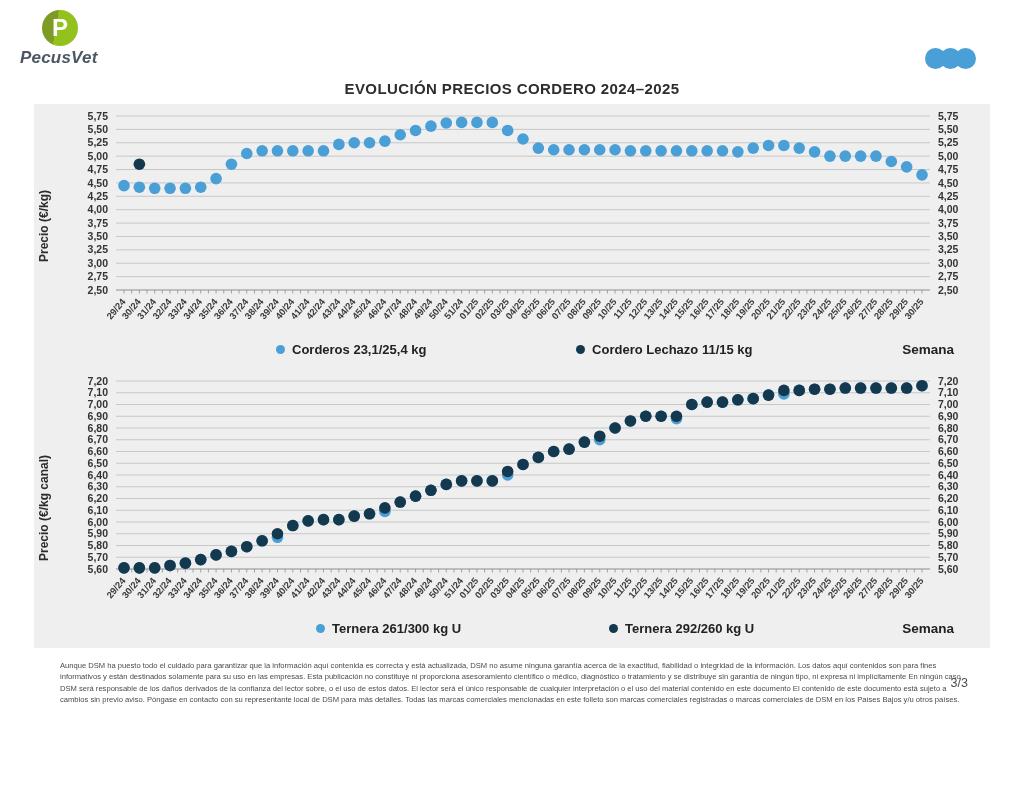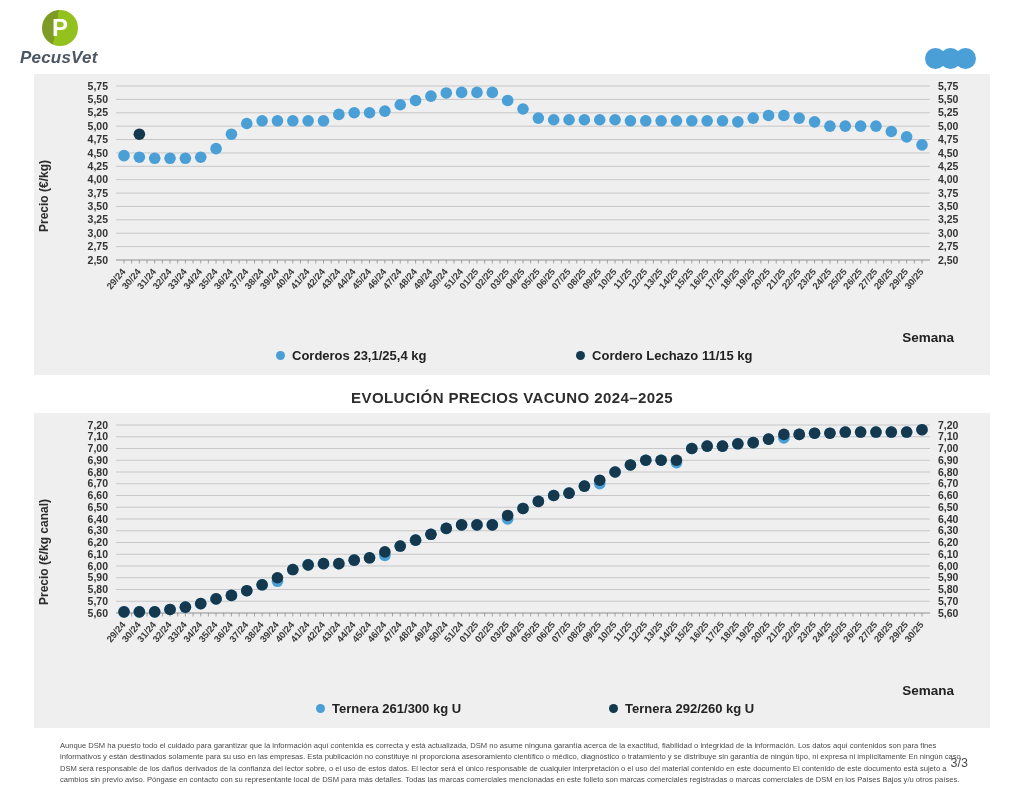--- a/index.html
+++ b/index.html
@@ -20,21 +20,21 @@
   .chart-title{font-size:15px;font-weight:600;letter-spacing:.4px;color:#2d2d2d;text-align:center;margin:6px 0 7px 0;}
   .panel{margin:0 34px;background:#efefef;position:relative;padding:4px 0 2px 24px;}
   .y-title{position:absolute;left:3px;top:86px;writing-mode:vertical-rl;transform:rotate(180deg);
     font-size:12px;font-weight:bold;color:#2b2b2b;white-space:nowrap;}
   svg{display:block;}
   .yt{font-size:10.5px;font-weight:600;fill:#333333;}
   .xt{font-size:9.4px;font-weight:600;fill:#3a3a3a;}
 
   .legend{display:flex;align-items:center;justify-content:space-between;padding:2px 36px 10px 218px;}
   .legend.legend2{padding-left:258px;}
-  .leg-item{display:flex;align-items:center;font-size:13px;font-weight:600;color:#222;margin-top:36px;}
+  .leg-item{display:flex;align-items:center;font-size:13px;font-weight:600;color:#222;}
   .leg-dot{width:9px;height:9px;border-radius:50%;display:inline-block;margin-right:7px;}
   .semana{font-size:13.5px;font-weight:bold;color:#222;text-align:center;}
 
   
   footer{position:relative;margin:12px 40px 0 60px;}
   footer p{margin:0;width:902px;font-size:7.6px;line-height:1.5;color:#4a4a4a;}
   .page-num{position:absolute;right:16px;bottom:16px;font-size:12.5px;color:#4d4d4d;}
 </style>
 </head>
 <body>
@@ -49,20 +49,21 @@
       <div class="logo-text">PecusVet</div>
     </div>
     <div class="hdots">
       <span class="hdot" style="background: rgb(74, 159, 214);"></span>
       <span class="hdot" style="background: rgb(74, 159, 214);"></span>
       <span class="hdot" style="background: rgb(74, 159, 214);"></span>
     </div>
   </header>
 
   <section>
+    <h2 class="chart-title">EVOLUCIÓN PRECIOS CORDERO 2024–2025</h2>
     <div class="panel">
       <div class="y-title">Precio (€/kg)</div>
       <svg id="plot0" width="930" height="232">
           <line x1="58" y1="182" x2="872" y2="182" stroke="#8f8f8f" stroke-width="1"></line>
           <text x="50" y="185.6" text-anchor="end" class="yt">2,50</text>
           <text x="880" y="185.6" class="yt">2,50</text>
           <line x1="58" y1="168.6153846153846" x2="872" y2="168.6153846153846" stroke="#c7c7c7" stroke-width="1"></line>
           <text x="50" y="172.2153846153846" text-anchor="end" class="yt">2,75</text>
           <text x="880" y="172.2153846153846" class="yt">2,75</text>
           <line x1="58" y1="155.23076923076923" x2="872" y2="155.23076923076923" stroke="#c7c7c7" stroke-width="1"></line>
@@ -322,21 +323,20 @@
         <span class="leg-item">
           <span class="leg-dot" style="background: rgb(20, 56, 78);"></span>
           <span>Cordero Lechazo 11/15 kg</span>
         </span>
         <span class="semana">Semana</span>
       </div>
     </div>
   </section>
 
   <section>
-    <h2 class="chart-title" style="margin-top:14px;">EVOLUCIÓN PRECIOS VACUNO 2024–2025</h2>
     <div class="panel">
       <div class="y-title">Precio (€/kg canal)</div>
       <svg id="plot1" width="930" height="246">
           <line x1="58" y1="196" x2="872" y2="196" stroke="#8f8f8f" stroke-width="1"></line>
           <text x="50" y="199.6" text-anchor="end" class="yt">5,60</text>
           <text x="880" y="199.6" class="yt">5,60</text>
           <line x1="58" y1="184.25000000000006" x2="872" y2="184.25000000000006" stroke="#c7c7c7" stroke-width="1"></line>
           <text x="50" y="187.85000000000005" text-anchor="end" class="yt">5,70</text>
           <text x="880" y="187.85000000000005" class="yt">5,70</text>
           <line x1="58" y1="172.5" x2="872" y2="172.5" stroke="#c7c7c7" stroke-width="1"></line>

